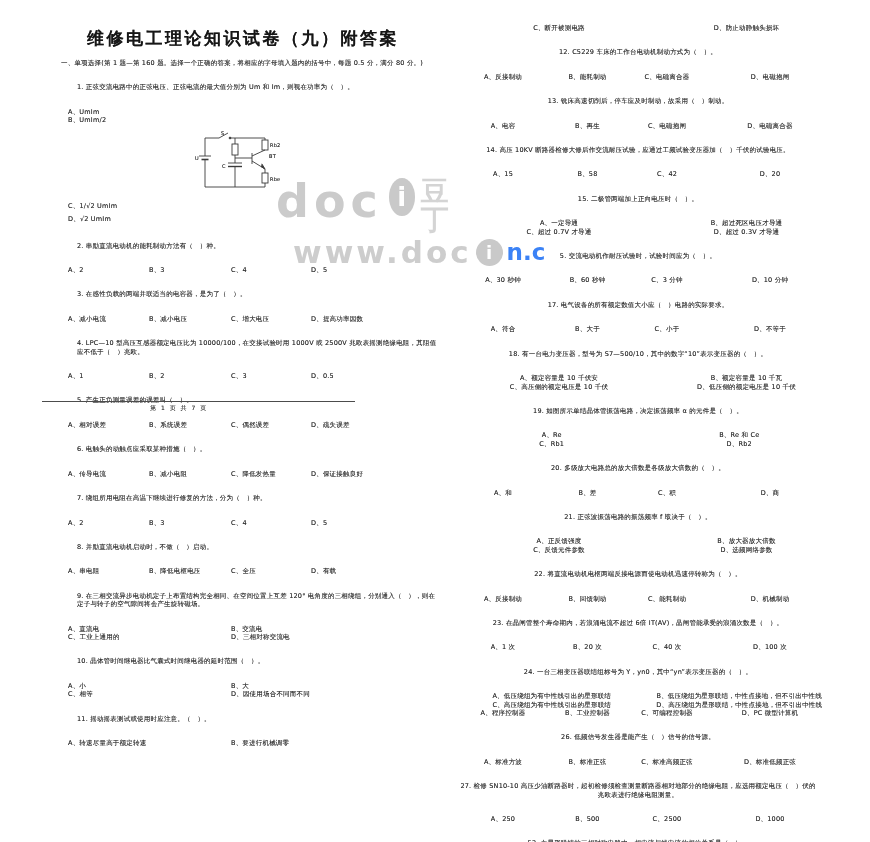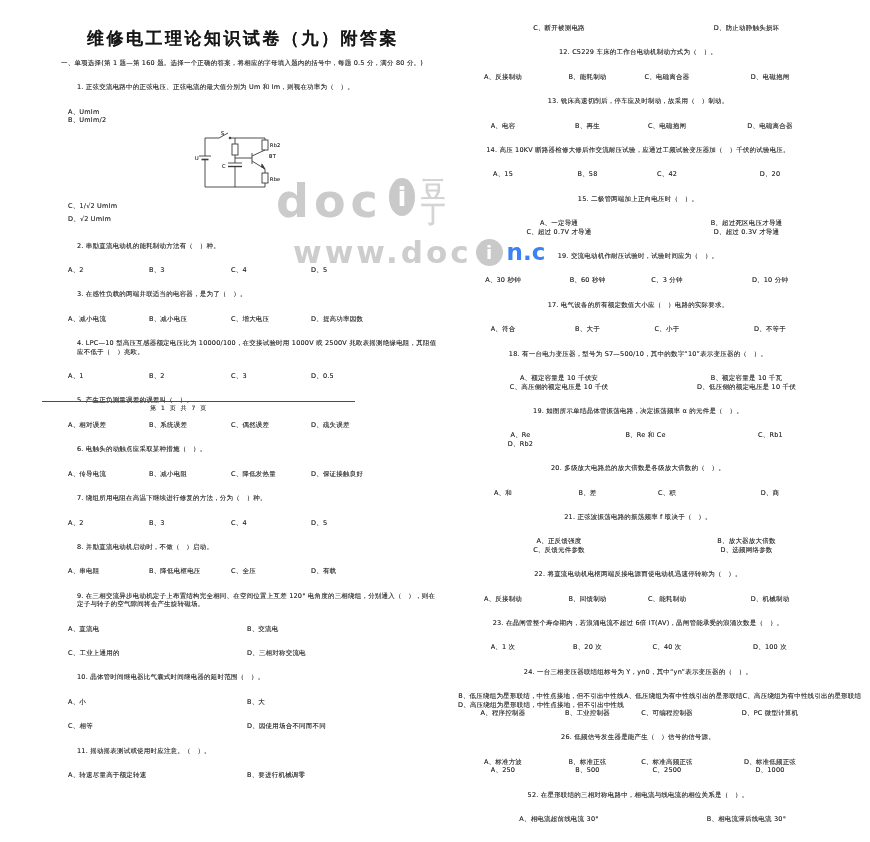--- a/index.html
+++ b/index.html
@@ -10,21 +10,21 @@
   }
   .page{position:absolute;inset:0;background:#ffffff;}
 
   
   .watermark{position:absolute;z-index:1;color:#cccccc;pointer-events:none;}
   .wm-line1{position:absolute;left:276px;top:178px;display:flex;align-items:flex-start;}
   .wm-word{font-size:46px;font-weight:bold;letter-spacing:5px;line-height:1;color:#cbcbcb;}
   .wm-disc{width:38px;height:38px;border-radius:50%;background:#c9c9c9;display:inline-flex;
            align-items:center;justify-content:center;margin:0 6px;}
   .wm-disc span{color:#ffffff;font-weight:bold;font-size:26px;line-height:1;}
-  .wm-cn{font-size:24px;font-weight:bold;letter-spacing:6px;color:#d4d4d4;line-height:1;}
+  .wm-cn{font-size:28px;font-weight:bold;letter-spacing:6px;color:#d4d4d4;line-height:1;}
   .wm-line2{position:absolute;left:293px;top:237px;display:flex;align-items:center;}
   .wm-word2{font-size:31px;font-weight:bold;letter-spacing:3px;line-height:1;color:#cdcdcd;}
   .wm-disc.small{width:27px;height:27px;margin:0 4px;}
   .wm-disc.small span{font-size:18px;}
   .wm-tail{font-size:23px;font-weight:bold;color:#3b82f6;line-height:1;}
 
   
   .title{
     position:absolute;z-index:2;left:45px;top:27px;width:396px;margin:0;
     text-align:center;font-size:17px;font-weight:bold;letter-spacing:2.5px;
@@ -32,26 +32,26 @@
   }
   .col{position:absolute;z-index:2;font-size:6.5px;line-height:8.4px;color:#333;
        text-shadow:0 0 0.4px rgba(0,0,0,0.55);letter-spacing:0.2px;}
   .col.left{left:61px;top:59px;width:396px;}
   .col.right{left:443px;top:24px;width:390px;text-align:center;}
   .section-header{margin:0 0 0.5px 0;}
   .q{margin:0;}
   .stem{margin:16px;}
   .opts{display:grid;padding-left:7px;}
   .left .opts.cols4{grid-template-columns:81px 82px 80px 1fr;}
-  .left .opts.cols2{grid-template-columns:163px 1fr;gap:16px;}
+  .left .opts.cols2{grid-template-columns:163px 1fr;}
   .left .opts.cols1{grid-template-columns:1fr;}
   .right .opts{padding-left:15px;}
   .right .opts.cols4{grid-template-columns:90px 79px 80px 1fr;}
   .right .opts.cols2{grid-template-columns:202px 1fr;}
-  .right .opts.cols1{grid-template-columns:1fr 1fr 1fr;}
+  .right .opts.cols1{grid-template-columns:1fr 1fr;}
   .opts.tall{line-height:13px;}
   .opt{white-space:nowrap;overflow:visible;}
 
   
   .fig-wrap{width:90px;margin:6px 0 5px 134px;}
   .fig-wrap svg{display:block;}
 
   
   .footer-line{position:absolute;z-index:2;left:42px;top:401px;width:313px;border-top:1px solid #4c4c4c;}
   .footer{position:absolute;z-index:2;left:150px;top:404px;font-size:6px;letter-spacing:1.5px;
@@ -265,21 +265,21 @@
       <div class="q">
         <div class="stem">15. 二极管两端加上正向电压时（　）。</div>
         <div class="opts cols2">
           <span class="opt">A、一定导通</span>
           <span class="opt">B、超过死区电压才导通</span>
           <span class="opt">C、超过 0.7V 才导通</span>
           <span class="opt">D、超过 0.3V 才导通</span>
         </div>
       </div>
       <div class="q">
-        <div class="stem">19. 交流电动机作耐压试验时，试验时间应为（　）。</div>
+        <div class="stem">5. 交流电动机作耐压试验时，试验时间应为（　）。</div>
         <div class="opts cols4">
           <span class="opt">A、30 秒钟</span>
           <span class="opt">B、60 秒钟</span>
           <span class="opt">C、3 分钟</span>
           <span class="opt">D、10 分钟</span>
         </div>
       </div>
       <div class="q">
         <div class="stem">17. 电气设备的所有额定数值大小应（　）电路的实际要求。</div>
         <div class="opts cols4">
@@ -339,22 +339,22 @@
         <div class="opts cols4">
           <span class="opt">A、1 次</span>
           <span class="opt">B、20 次</span>
           <span class="opt">C、40 次</span>
           <span class="opt">D、100 次</span>
         </div>
       </div>
       <div class="q">
         <div class="stem">24. 一台三相变压器联结组标号为 Y，yn0，其中“yn”表示变压器的（　）。</div>
         <div class="opts cols1">
+          <span class="opt">A、低压绕组为有中性线引出的星形联结</span>
           <span class="opt">B、低压绕组为星形联结，中性点接地，但不引出中性线</span>
-          <span class="opt">A、低压绕组为有中性线引出的星形联结</span>
           <span class="opt">C、高压绕组为有中性线引出的星形联结</span>
           <span class="opt">D、高压绕组为星形联结，中性点接地，但不引出中性线</span>
         </div>
       </div>
       <div class="q">
         <div class="opts cols4">
           <span class="opt">A、程序控制器</span>
           <span class="opt">B、工业控制器</span>
           <span class="opt">C、可编程控制器</span>
           <span class="opt">D、PC 微型计算机</span>
@@ -363,20 +363,21 @@
       <div class="q">
         <div class="stem">26. 低频信号发生器是能产生（　）信号的信号源。</div>
         <div class="opts cols4">
           <span class="opt">A、标准方波</span>
           <span class="opt">B、标准正弦</span>
           <span class="opt">C、标准高频正弦</span>
           <span class="opt">D、标准低频正弦</span>
         </div>
       </div>
       <div class="q">
+        <div class="stem">27. 检修 SN10-10 高压少油断路器时，起初检修须检查测量断路器相对地部分的绝缘电阻，应选用额定电压（　）伏的兆欧表进行绝缘电阻测量。</div>
         <div class="opts cols4">
           <span class="opt">A、250</span>
           <span class="opt">B、500</span>
           <span class="opt">C、2500</span>
           <span class="opt">D、1000</span>
         </div>
       </div>
       <div class="q">
         <div class="stem">52. 在星形联结的三相对称电路中，相电流与线电流的相位关系是（　）。</div>
         <div class="opts cols2">

